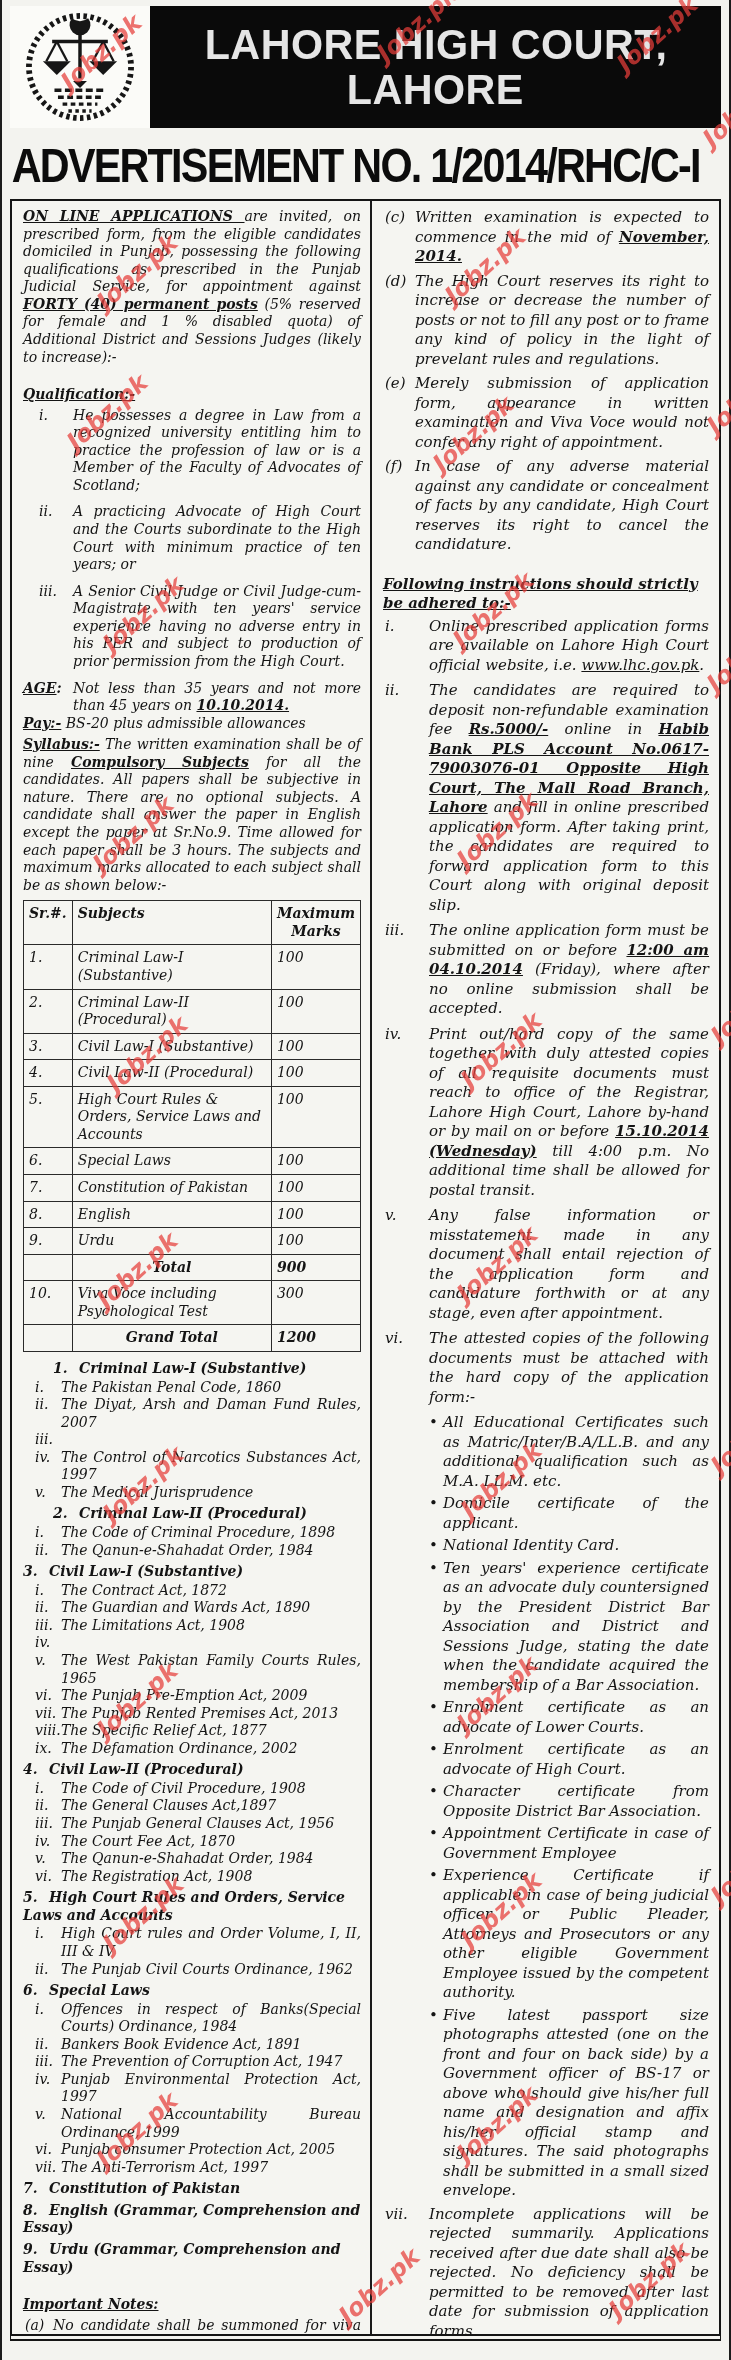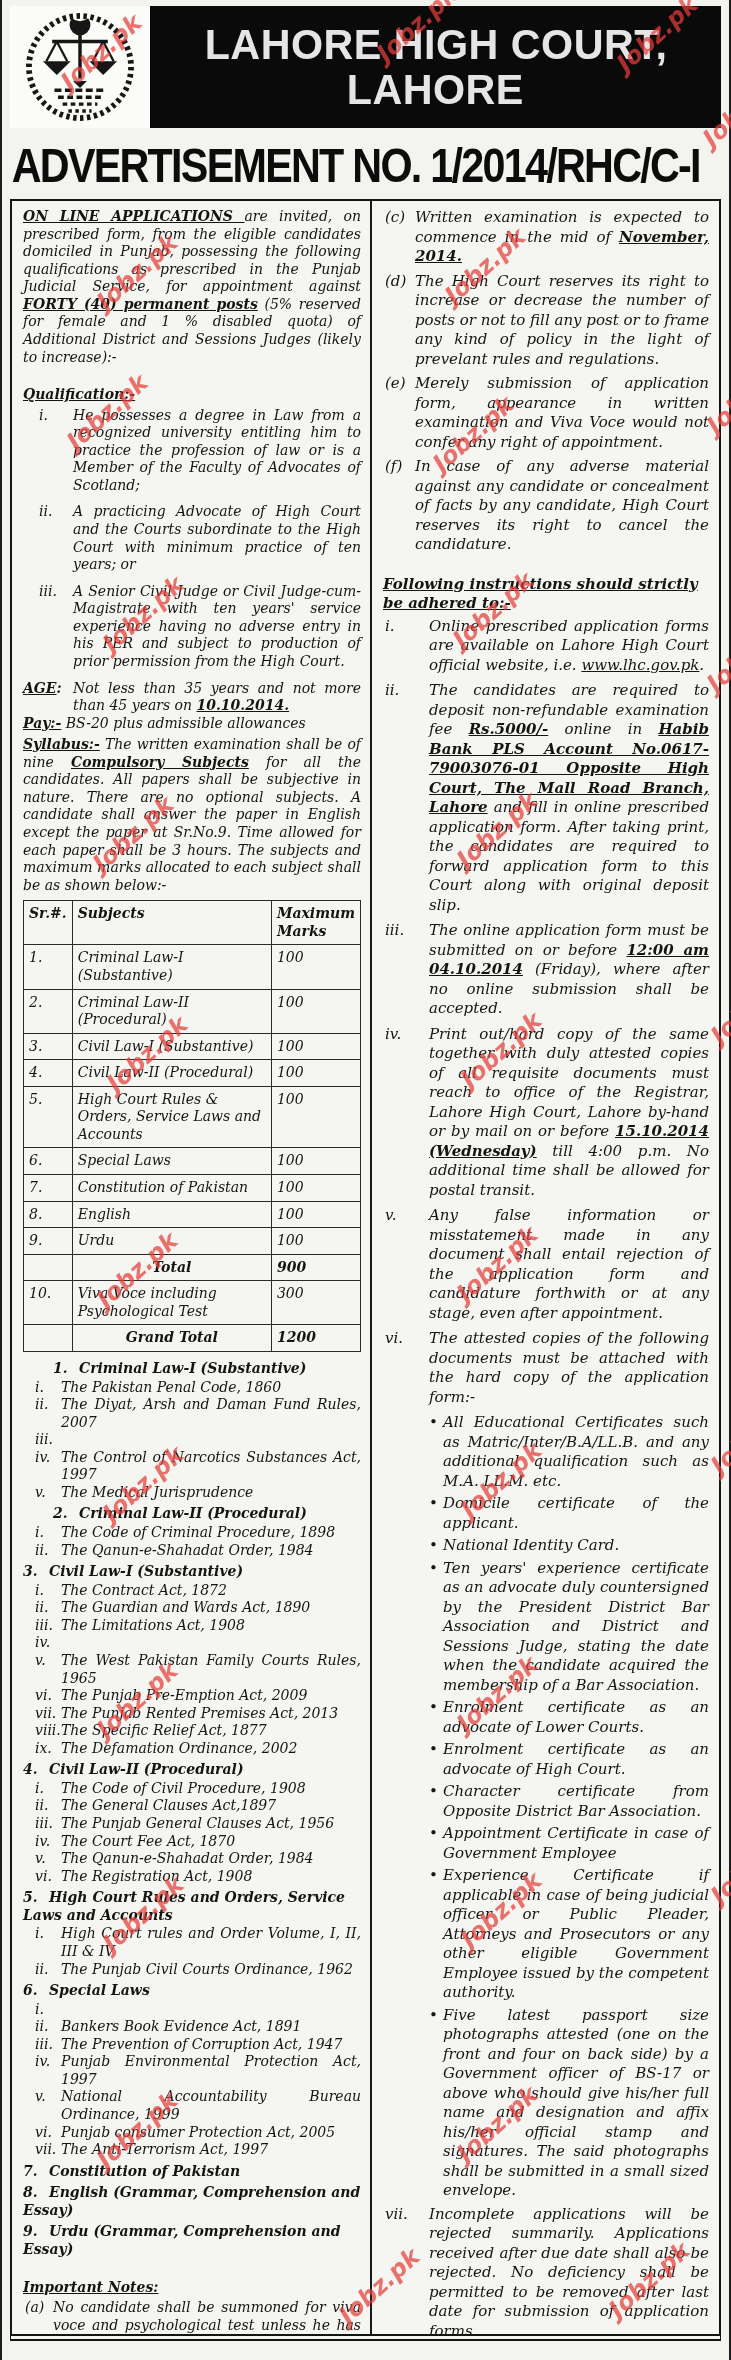--- a/index.html
+++ b/index.html
@@ -35,21 +35,21 @@
   .notes-list .nrow{margin-bottom:5px}
   .cf-list .num{flex-basis:32px;padding-left:2px}
   .cf-list .nrow{margin-bottom:5px}
   .instr-list .num{flex-basis:46px;padding-left:2px}
   .instr-list .nrow{margin-bottom:6px}
   
   table.marks{width:100%;border-collapse:collapse;margin:6px 0 8px 0;font-size:14px}
   table.marks th,table.marks td{border:1px solid #2a2a2a;padding:4px 5px;text-align:left;vertical-align:top}
   table.marks th{font-weight:bold;font-style:italic}
   table.marks th:nth-child(1){width:46px}
-  table.marks th:nth-child(3){width:86px;}
+  table.marks th:nth-child(3){width:86px;text-align:center}
   table.marks tr.sum td{font-weight:bold}
   table.marks td.ctr{text-align:center}
   
   .sections{margin-top:2px}
   .sec{margin-bottom:4px}
   .sec-h{font-weight:bold;margin-bottom:1px}
   .sec-n{display:inline-block;min-width:26px}
   .sec:nth-child(1) .sec-h,.sec:nth-child(2) .sec-h{padding-left:30px}
   .sec .num{flex-basis:38px;padding-left:12px}
   
@@ -301,20 +301,21 @@
             </div>
             <div class="nrow">
               <span class="num">ii.</span>
               <span class="txt">The Punjab Civil Courts Ordinance, 1962</span>
             </div>
           </div>
           <div class="sec">
             <div class="sec-h"><span class="sec-n">6.</span><span>Special Laws</span></div>
             <div class="nrow">
               <span class="num">i.</span>
+              <span class="txt">Offences in respect of Banks(Special Courts) Ordinance, 1984</span>
             </div>
             <div class="nrow">
               <span class="num">ii.</span>
               <span class="txt">Bankers Book Evidence Act, 1891</span>
             </div>
             <div class="nrow">
               <span class="num">iii.</span>
               <span class="txt">The Prevention of Corruption Act, 1947</span>
             </div>
             <div class="nrow">

